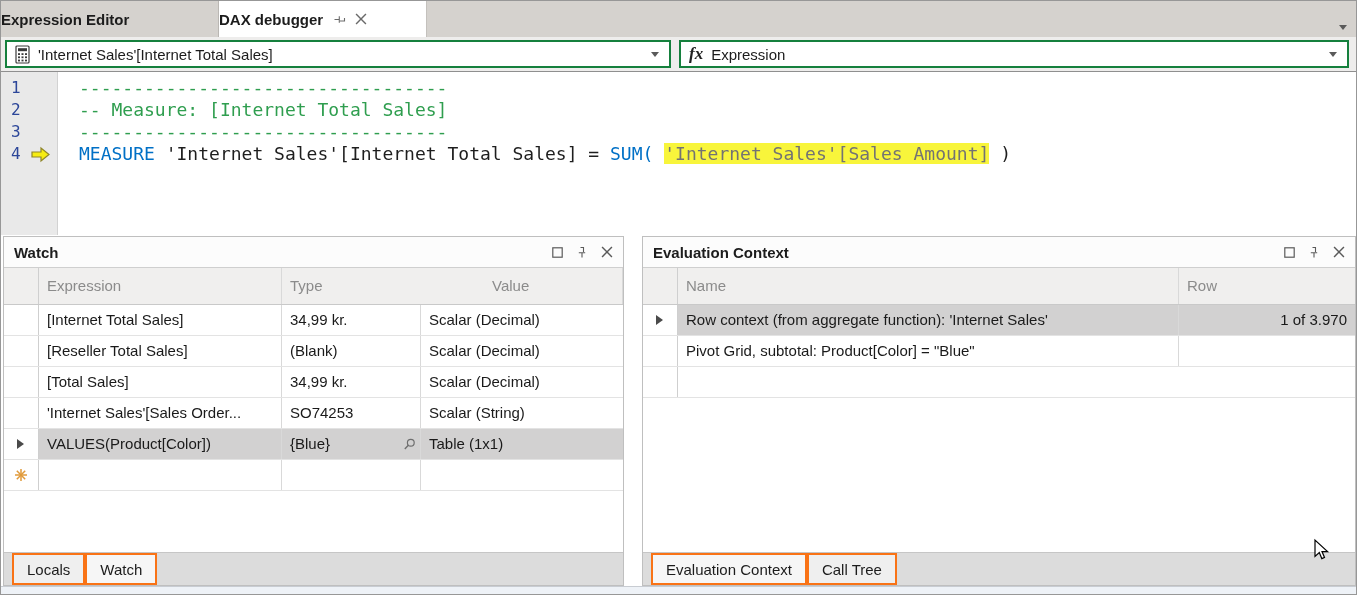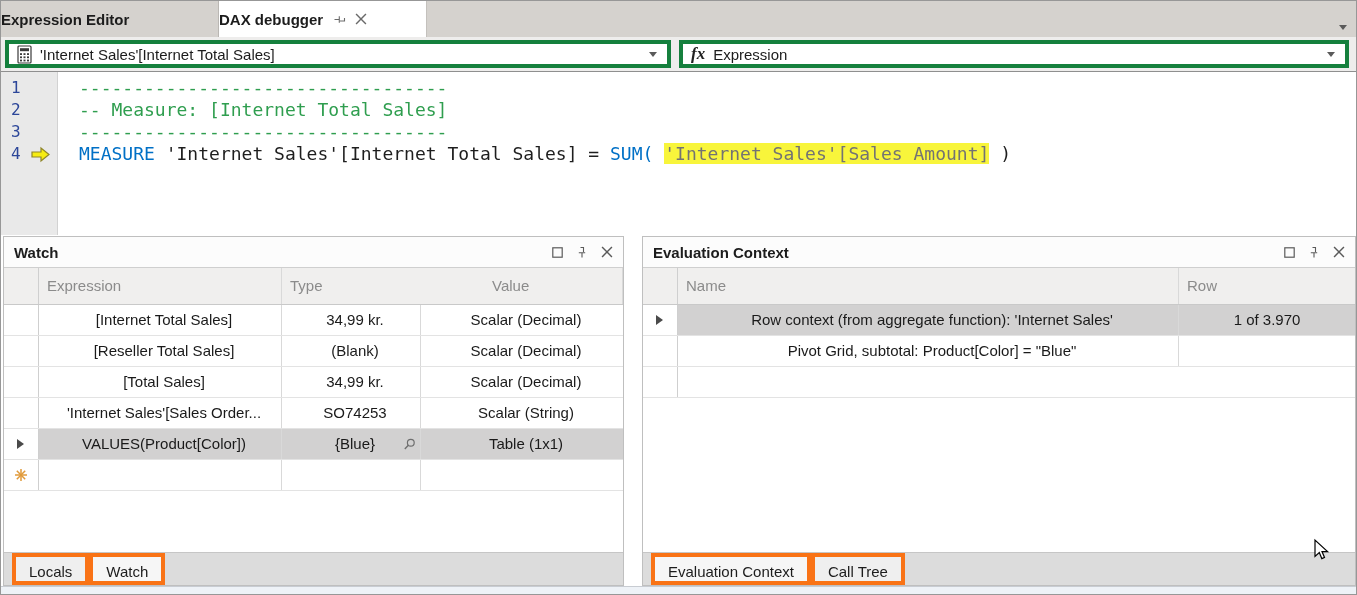--- a/index.html
+++ b/index.html
@@ -19,21 +19,21 @@
   .doc-tab.t3{ width:208px; background:#ffffff; border-right:1px solid #c4c1bd; }
   .doc-tab .ticons{ display:flex; align-items:center; gap:9px; margin-left:10px; }
   .tab-overflow{ position:absolute; right:9px; top:15px; }
 
   .arr-down{ width:0; height:0; border-left:4px solid transparent;
              border-right:4px solid transparent; border-top:5px solid #5a5a5a; display:inline-block; }
 
   
   .toolbar{ position:absolute; left:0; top:36px; width:1355px; height:34px; background:#eeedec; }
   .combo{ position:absolute; top:3px; height:28px; background:#ffffff;
-          border:4px solid #15803d; display:flex; align-items:center;
+          border:2px solid #15803d; display:flex; align-items:center;
           font-size:15px; color:#1c1c1c; padding-left:8px; }
   .combo .cval{ margin-left:8px; flex:1; white-space:nowrap; overflow:hidden; }
   .combo .arr-down{ margin-right:10px; }
   .combo1{ left:4px;  width:666px; }
   .combo2{ left:678px; width:670px; }
   .fx{ font-family:"Liberation Serif", serif; font-style:italic; font-weight:bold; font-size:17px; color:#222; }
 
   
   .editor{ position:absolute; left:0; top:70px; width:1355px; height:163px;
            background:#ffffff; border-top:1px solid #8f8f8f; }
@@ -58,21 +58,21 @@
   .panel-header{ height:30px; display:flex; align-items:center; padding:0 10px; background:#fcfcfc; }
   .panel-title{ font-weight:bold; font-size:15px; color:#1c1c1c; flex:1; }
   .hdr-icons{ display:flex; align-items:center; gap:13px; }
 
   .grid-hdr{ display:flex; height:38px; background:#f0efee;
              border-top:1px solid #cfcfcf; border-bottom:1px solid #c9c9c9; }
   .grid-hdr .cell{ color:#8b8b8b; font-size:15px; line-height:36px; }
   .cell{ padding-left:8px; border-right:1px solid #d9d9d9; overflow:hidden;
          white-space:nowrap; font-size:15px; color:#1a1a1a; }
   .grid-row{ display:flex; height:31px; border-bottom:1px solid #e3e3e3; }
-  .grid-row .cell{ line-height:30px;text-align:center; }
+  .grid-row .cell{ line-height:30px; }
   .grid-row.selected .cell:not(.c-marker){ background:#d2d1d1; }
 
   
   .c-marker{ width:35px; padding-left:0; text-align:center; border-right:1px solid #cfcfcf; position:relative; }
   .c-expr{ width:243px; }
   .c-val{ width:139px; position:relative; }
   .c-type{ flex:1; border-right:none; }
   
   .c-name{ width:501px; }
   .c-row{ flex:1; border-right:none; text-align:right; padding-right:8px; }
@@ -80,21 +80,21 @@
   .tri-right{ display:inline-block; width:0; height:0; border-left:7px solid #4a4a4a;
               border-top:5px solid transparent; border-bottom:5px solid transparent;
               position:absolute; left:13px; top:10px; }
   .mag{ position:absolute; right:4px; top:9px; }
   .star{ position:absolute; left:10px; top:8px; }
 
   .panel-footer{ position:absolute; left:0; right:0; bottom:0; height:33px;
                  background:#dcdcdc; border-top:1px solid #c6c6c6; display:flex;
                  padding-left:8px; }
   .ftab{ height:32px; line-height:30px; padding:0 13px; font-size:15px; color:#1c1c1c;
-         background:#efefef; border:4px solid #f97316; cursor:default; }
+         background:#efefef; border:2px solid #f97316; cursor:default; }
   .ftab.active{ background:#f6f6f6; }
 
   .statusstrip{ position:absolute; left:0; top:585px; width:1355px; height:9px;
                 background:#eef2f7; border-top:1px solid #c8ccd2; }
 
   .cursor{ position:absolute; left:1308px; top:537px; pointer-events:none; }
   svg{ display:block; }
 </style>
 </head>
 <body>

